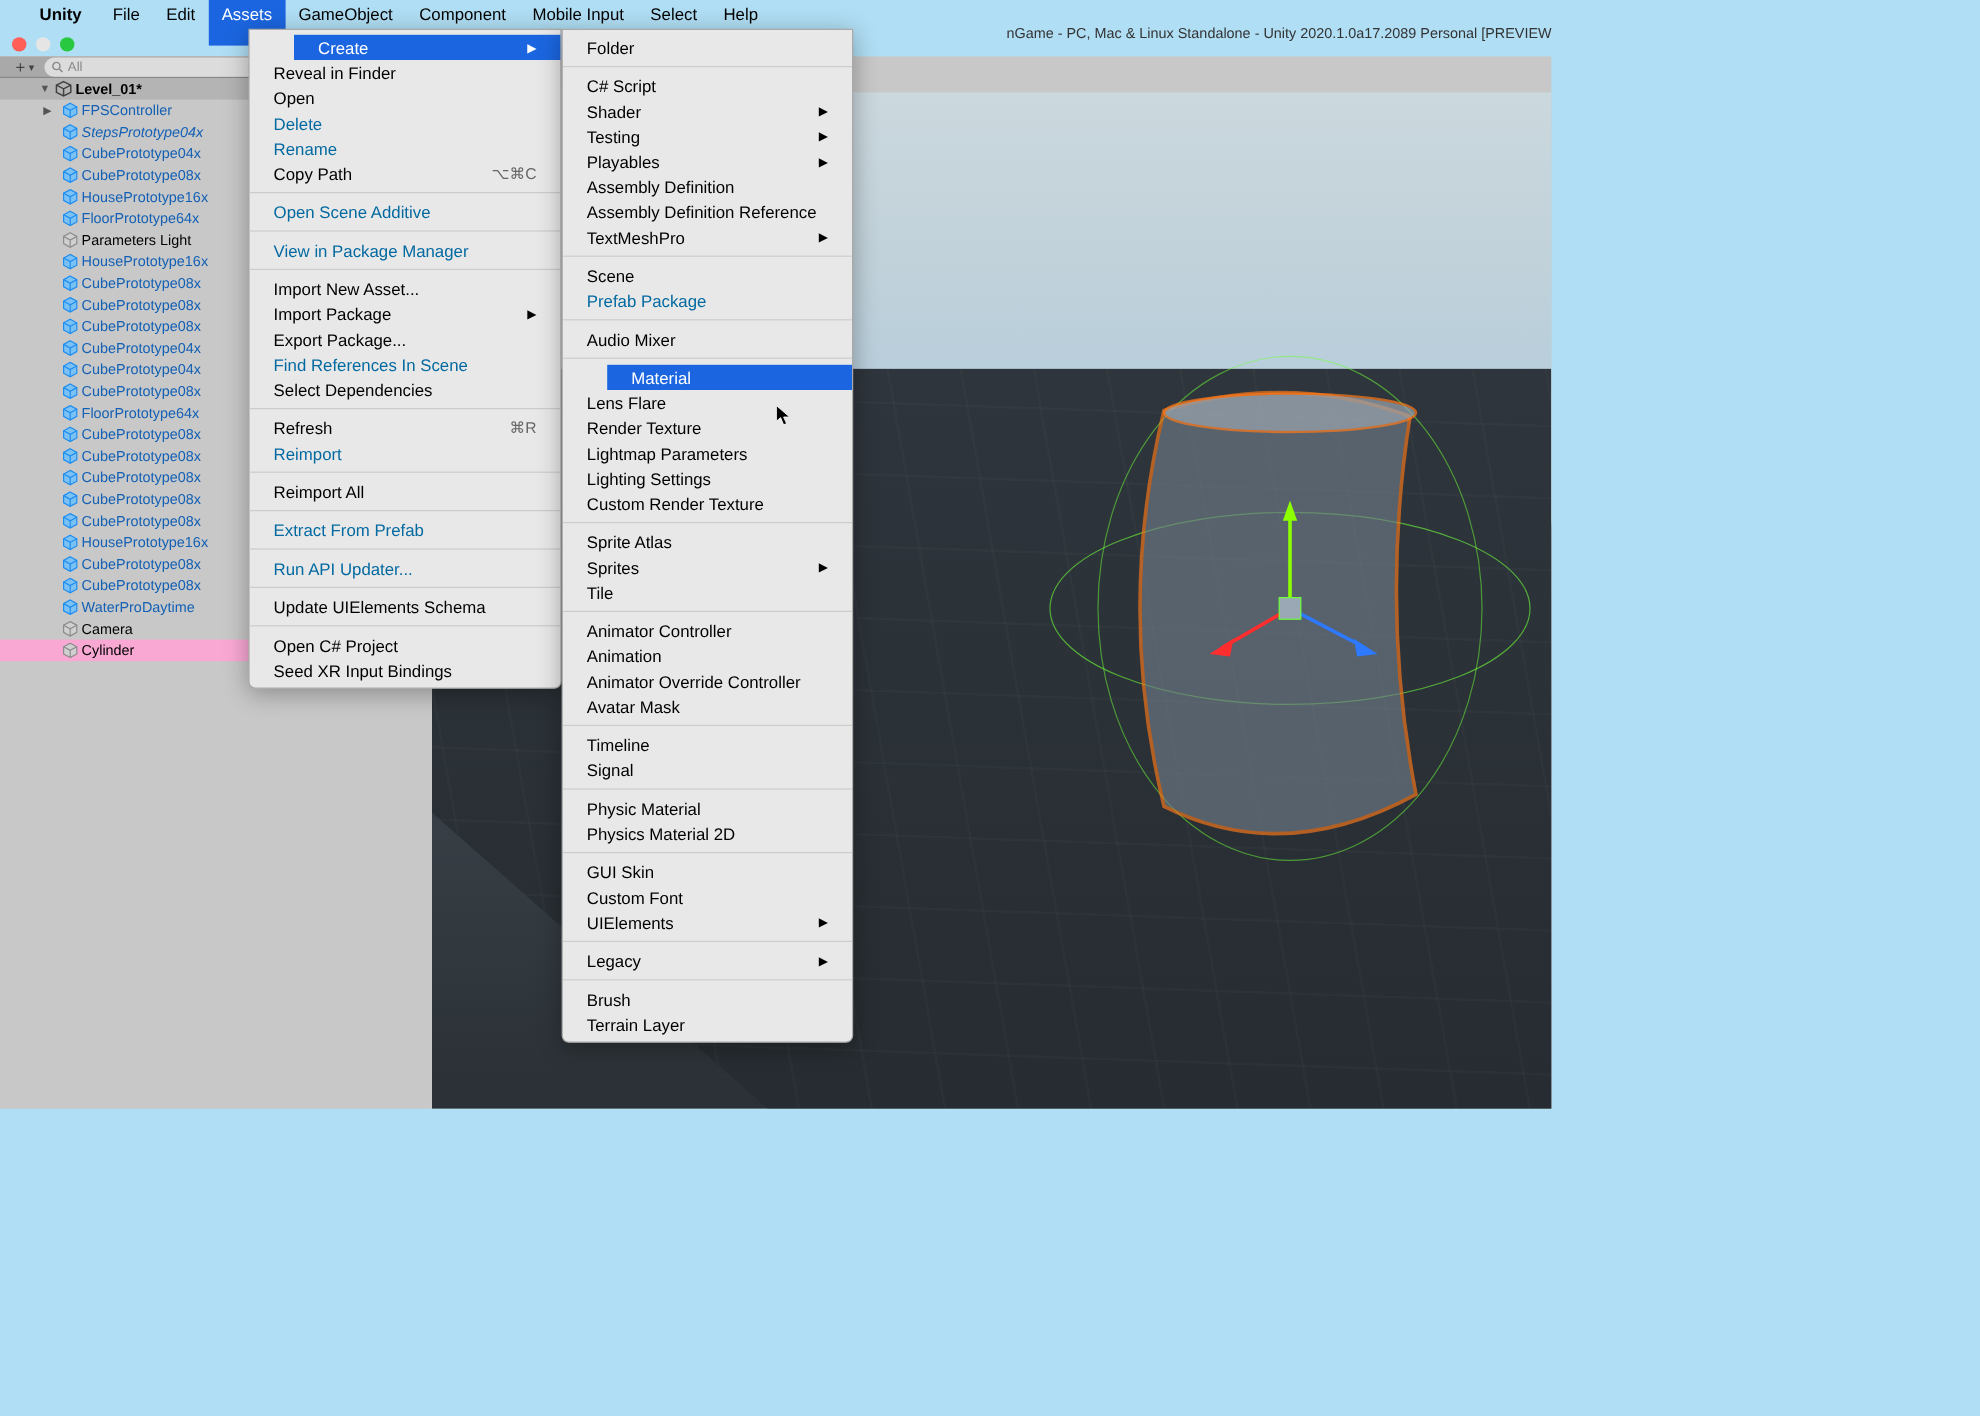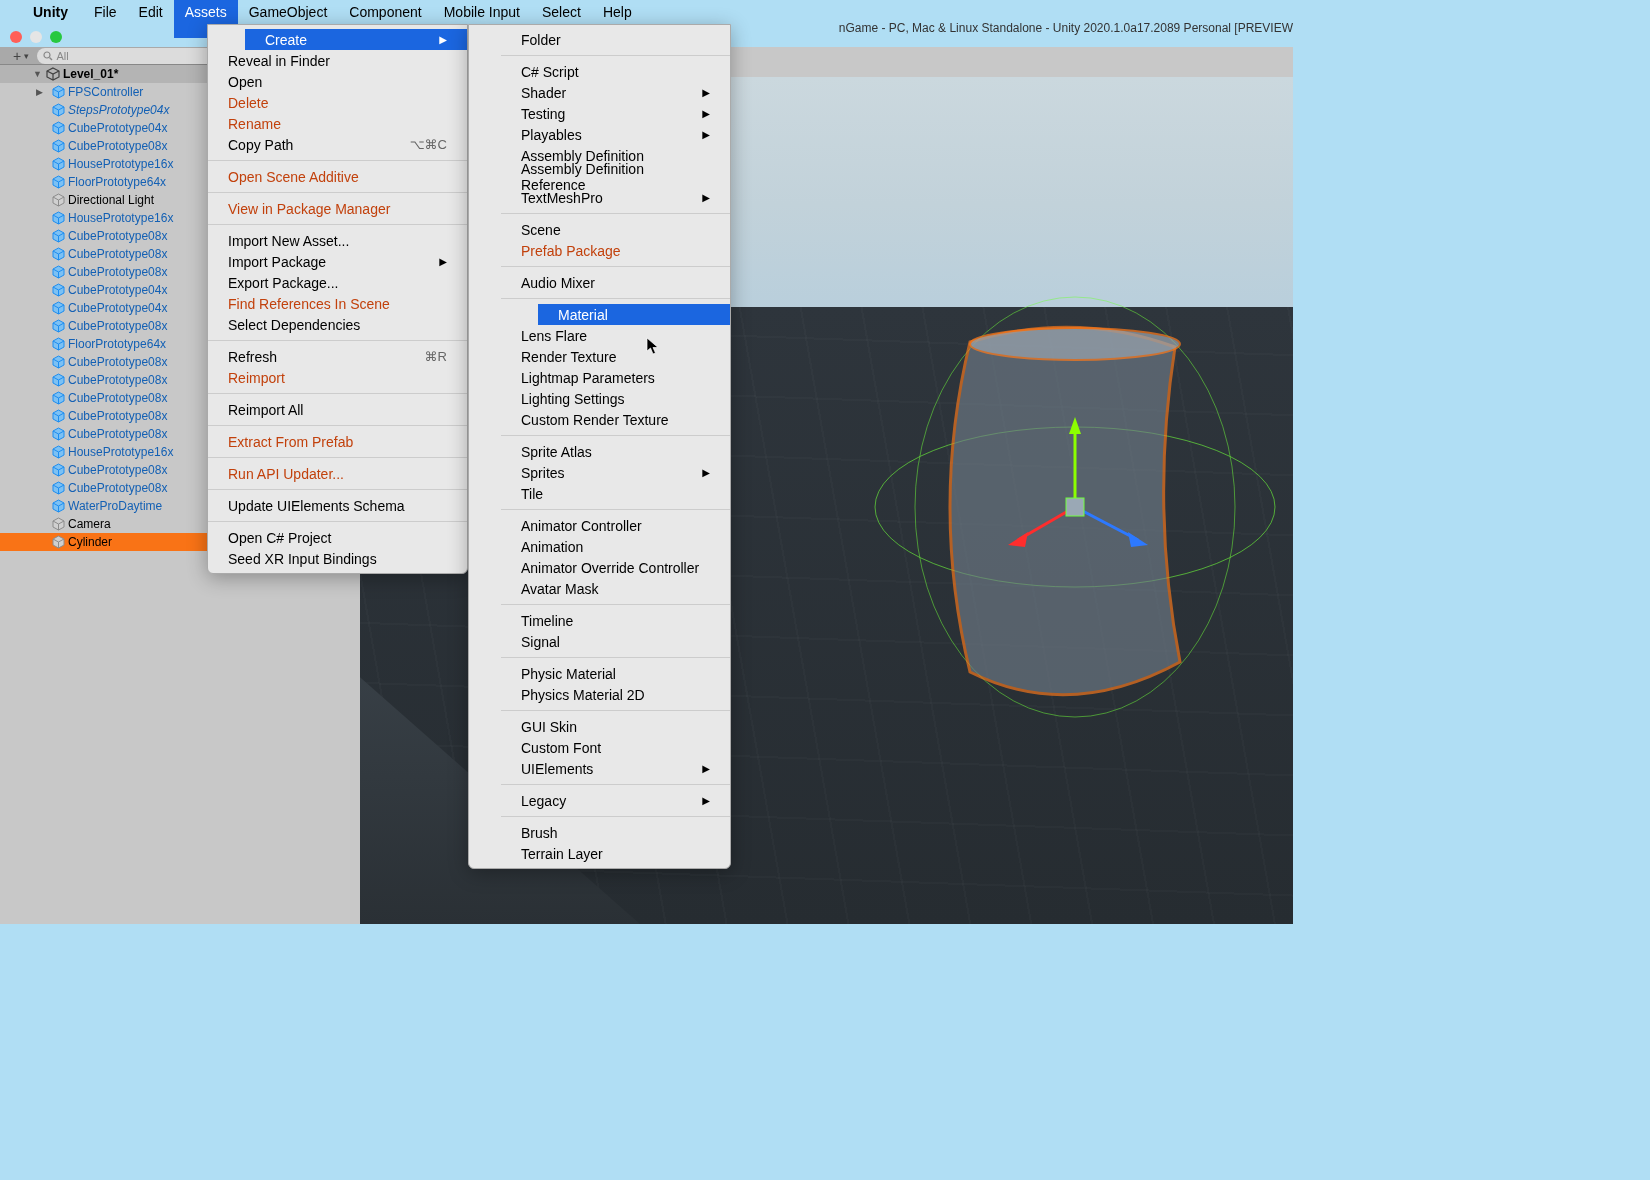--- a/index.html
+++ b/index.html
@@ -136,21 +136,21 @@
       display: flex;
       align-items: center;
       padding-left: 49px;
       font-size: 12px;
       color: #000;
       gap: 2px;
       white-space: nowrap;
       overflow: hidden;
     }
     .hierarchy-item.selected {
-      background: #f97316;
+      background: #f9a8d4;
     }
     .hierarchy-item .foldout {
       font-size: 9px;
       color: #555;
       width: 12px;
       margin-left: -13px;
     }
     .hierarchy-item .notch {
       width: 0;
       margin-left: -1px;
@@ -209,38 +209,37 @@
       box-shadow: 0 4px 20px rgba(0,0,0,0.3);
       font-size: 14px;
       padding: 4px 0;
     }
     .menu-dropdown.assets-menu {
       left: 207px;
       width: 261px;
     }
     .menu-dropdown.create-submenu {
       left: 468px;
-      width: 263px;
-      padding-left: 32px;
+      width: 243px;
     }
     .menu-item {
       height: 21px;
       display: flex;
       align-items: center;
       padding: 0 20px;
       color: #000;
       justify-content: space-between;
     }
     .menu-item.highlighted {
       background: #1b66e0;
       color: #fff;
       margin-left: 37px;
     }
     .menu-item.disabled {
-      color: #c2410c;
+      color: #0369a1;
     }
     .menu-separator {
       height: 1px;
       background: #ccc;
       margin: 5px 0;
     }
     .menu-shortcut {
       color: #666;
       font-size: 13px;
     }
@@ -363,21 +362,21 @@
           <span style="color: rgb(19, 96, 180);">FloorPrototype64x</span>
         </div>
         <div class="hierarchy-item">
           <span class="notch"></span>
           <span class="cube-icon">
             <svg width="15" height="14" viewBox="0 0 15 14">
               <path d="M7.5 1 L13 4 L13 10 L7.5 13 L2 10 L2 4 Z" fill="#d0d0d0" stroke="#8c8c8c" stroke-width="1"></path>
               <path d="M2 4 L7.5 7 L13 4 M7.5 7 L7.5 13" fill="none" stroke="#8c8c8c" stroke-width="1"></path>
             </svg>
           </span>
-          <span>Directional Light</span>
+          <span>Parameters Light</span>
         </div>
         <div class="hierarchy-item">
           <span class="notch"></span>
           <span class="cube-icon">
             <svg width="15" height="14" viewBox="0 0 15 14">
               <path d="M7.5 1 L13 4 L13 10 L7.5 13 L2 10 L2 4 Z" fill="#7cc1f4" stroke="#1d8df0" stroke-width="1"></path>
               <path d="M2 4 L7.5 7 L13 4 M7.5 7 L7.5 13" fill="none" stroke="#1d8df0" stroke-width="1"></path>
             </svg>
           </span>
           <span style="color: rgb(19, 96, 180);">HousePrototype16x</span>

